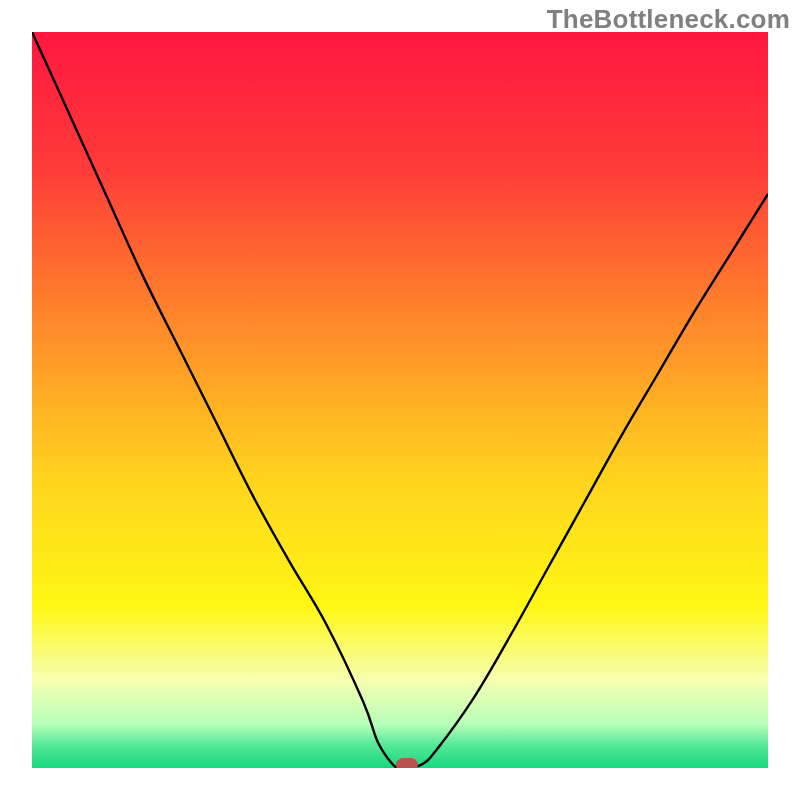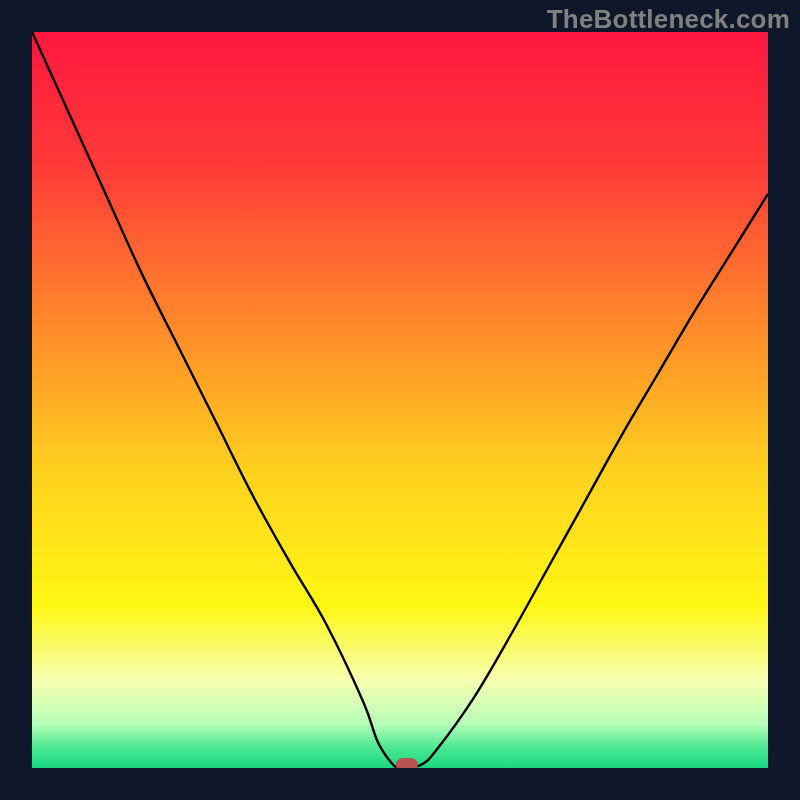--- a/index.html
+++ b/index.html
@@ -8,21 +8,21 @@
     width: 800px;
     height: 800px;
     background: #000;
     overflow: hidden;
     font-family: Arial, Helvetica, sans-serif;
   }
   .outer {
     position: relative;
     width: 800px;
     height: 800px;
-    background: #0f172a;
+    background: #ffffff;
   }
   .watermark {
     position: absolute;
     top: 4px;
     right: 10px;
     color: #808080;
     font-size: 26px;
     font-weight: 600;
     letter-spacing: 0.2px;
     z-index: 10;

